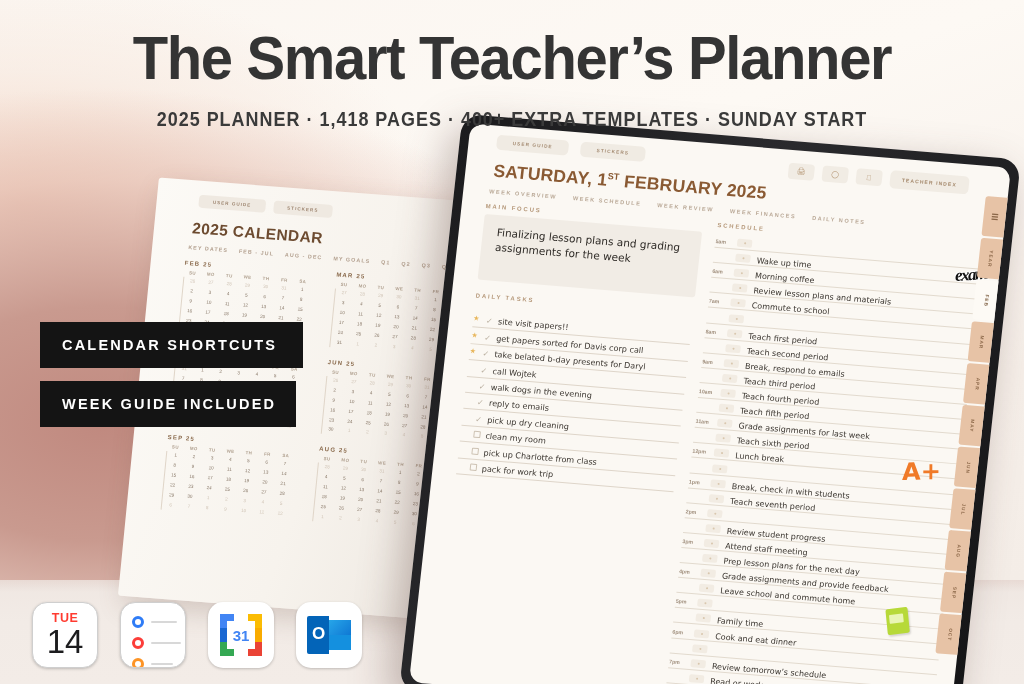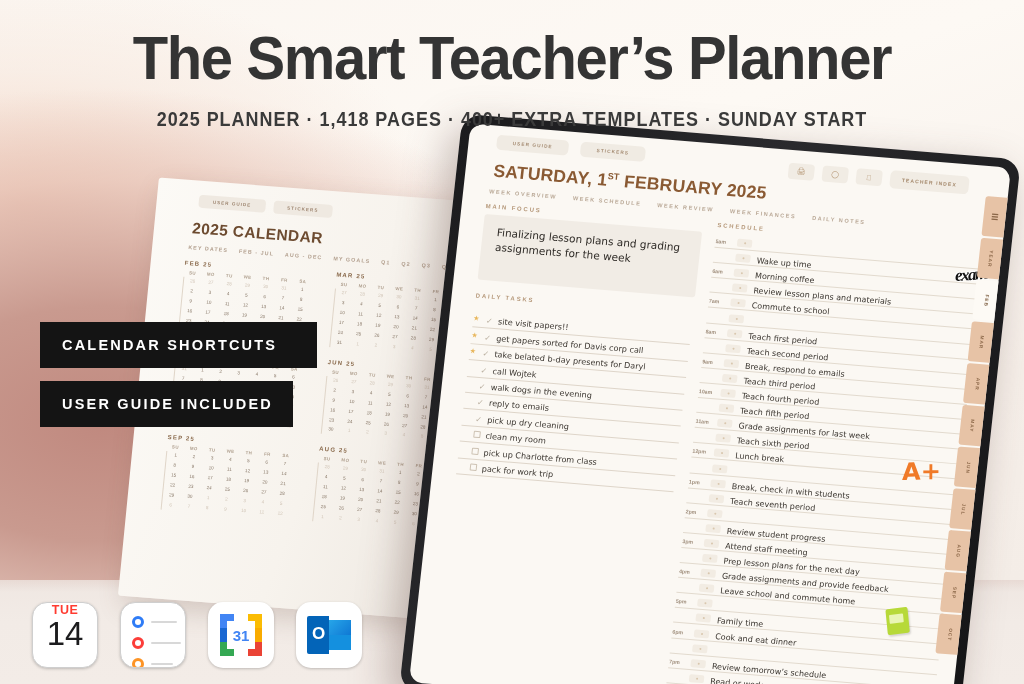--- a/index.html
+++ b/index.html
@@ -149,31 +149,31 @@
   .mtab.active span { color:#7a5a3c; }
   .mtab.icon span { transform:none; font-size:8px; }
 
   
   #badges { position:absolute; left:40px; top:322px; z-index:40; }
   .badge {
     background:#141414; color:#fff; font-weight:bold; letter-spacing:2.2px;
     font-size:14.5px; padding:15px 22px; margin-bottom:13px; display:inline-block;
     white-space:nowrap;
   }
-  .badge.b1 { padding-right:40px; }
+  .badge.b1 { padding-right:26px; }
   .badge.b2 { padding-right:20px; }
   .badge.b3 { padding-right:30px; }
 
   
   #apps { position:absolute; left:32px; bottom:16px; display:flex; gap:22px; z-index:45; }
   .app { width:66px; height:66px; border-radius:15px; background:#fff; position:relative;
          box-shadow:0 1px 3px rgba(0,0,0,.22); overflow:hidden; }
   .app.bordered { border:1.2px solid #cfcfcf; }
   .cal-d { text-align:center; }
-  .cal-d .dow { color:#ff3b30; font-size:12.5px; font-weight:bold; letter-spacing:.5px; }
+  .cal-d .dow { color:#ff3b30; font-size:12.5px; font-weight:bold; margin-top:8px; letter-spacing:.5px; }
   .cal-d .num { color:#1c1c1e; font-size:33px; font-weight:300; line-height:0.95; margin-top:1px;
                 font-family:"Liberation Sans", sans-serif;}
   .rem { padding:13px 0 0 11px; }
   .rem .r { display:flex; align-items:center; gap:7px; margin-bottom:9px; }
   .rem .dot { width:12px; height:12px; border-radius:50%; border:3px solid; }
   .rem .d1 { border-color:#2f7cf6; } .rem .d2 { border-color:#fc3d39; } .rem .d3 { border-color:#fd9426; }
   .rem .ln { height:2px; background:#d8d8d8; border-radius:1px; }
   .rem .l1 { width:26px; } .rem .l2 { width:30px; } .rem .l3 { width:22px; }
   .gcal { position:absolute; left:12px; top:12px; width:42px; height:42px; }
   .gcal .q { position:absolute; width:14px; height:14px; }
@@ -902,21 +902,21 @@
         </div>
         <div class="mtab">
           <span>OCT</span>
         </div>
       </div>
   </div>
 </div>
 
 <div id="badges">
   <div class="badge b1">CALENDAR SHORTCUTS</div><br>
-  <div class="badge b2">USER GUIDE INCLUDED</div><br>
+  <div class="badge b2">WEEK GUIDE INCLUDED</div><br>
 </div>
 
 <div id="apps">
   <div class="app bordered">
     <div class="cal-d">
       <div class="dow">TUE</div>
       <div class="num">14</div>
     </div>
   </div>
   <div class="app bordered">

